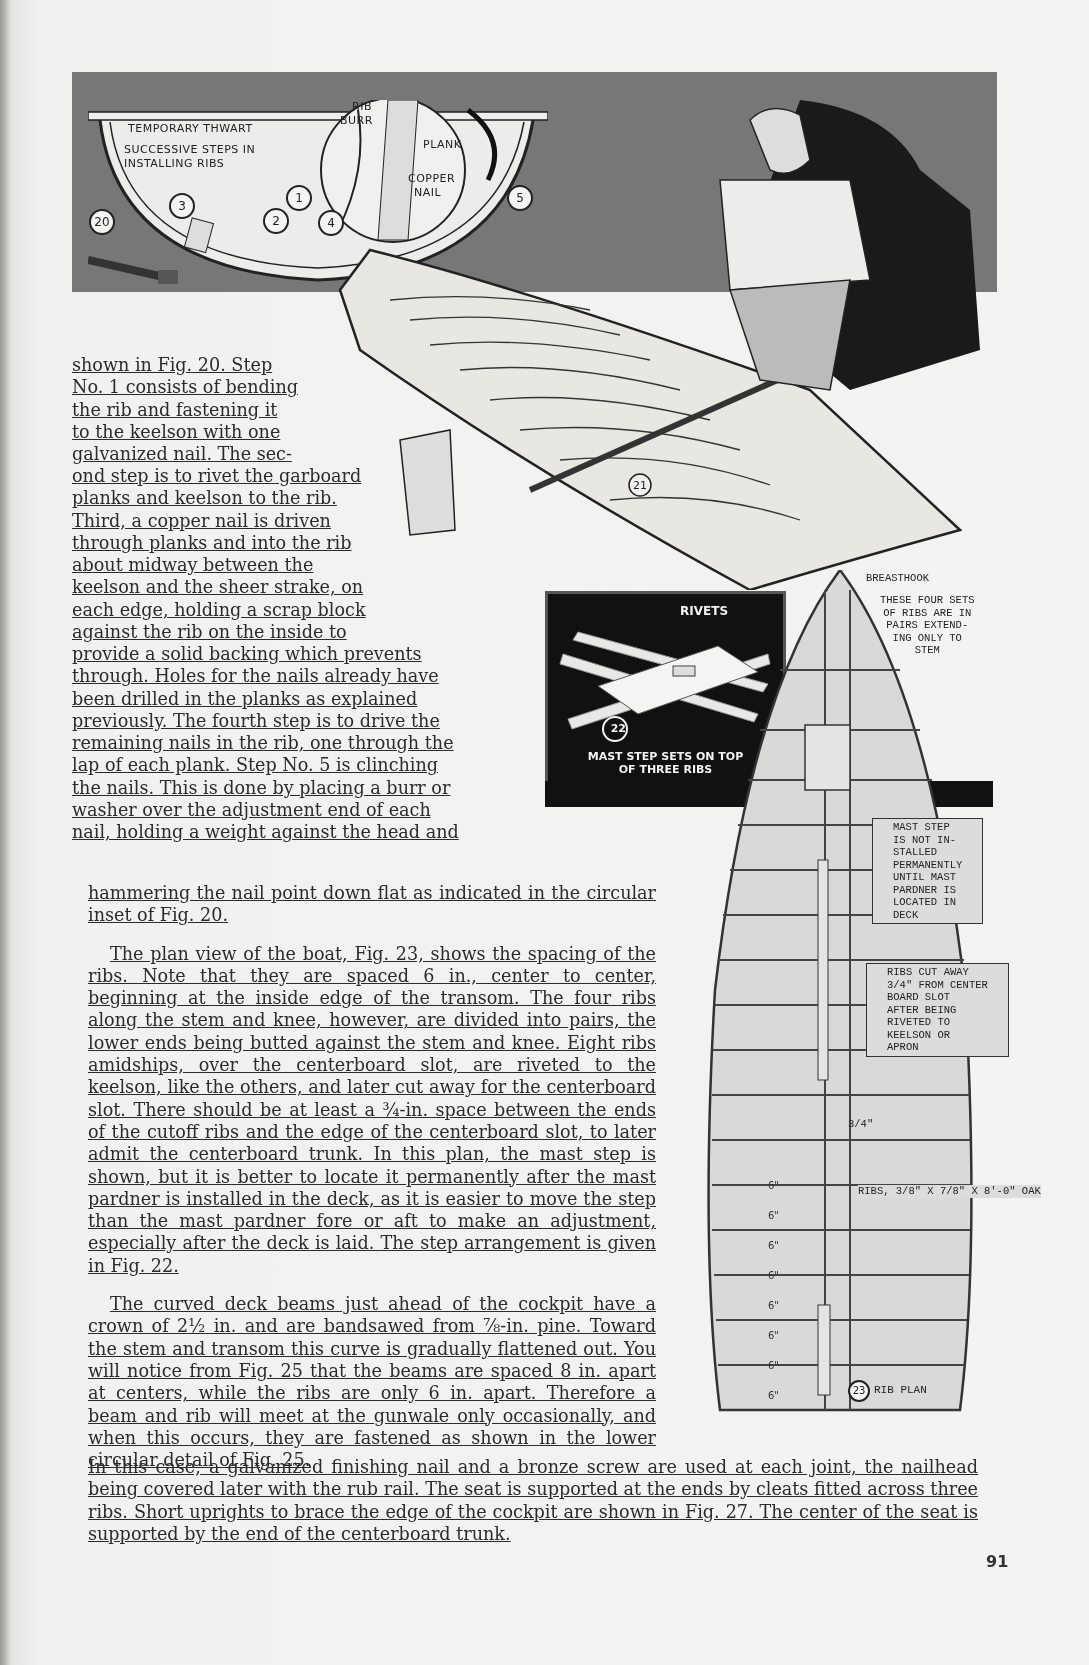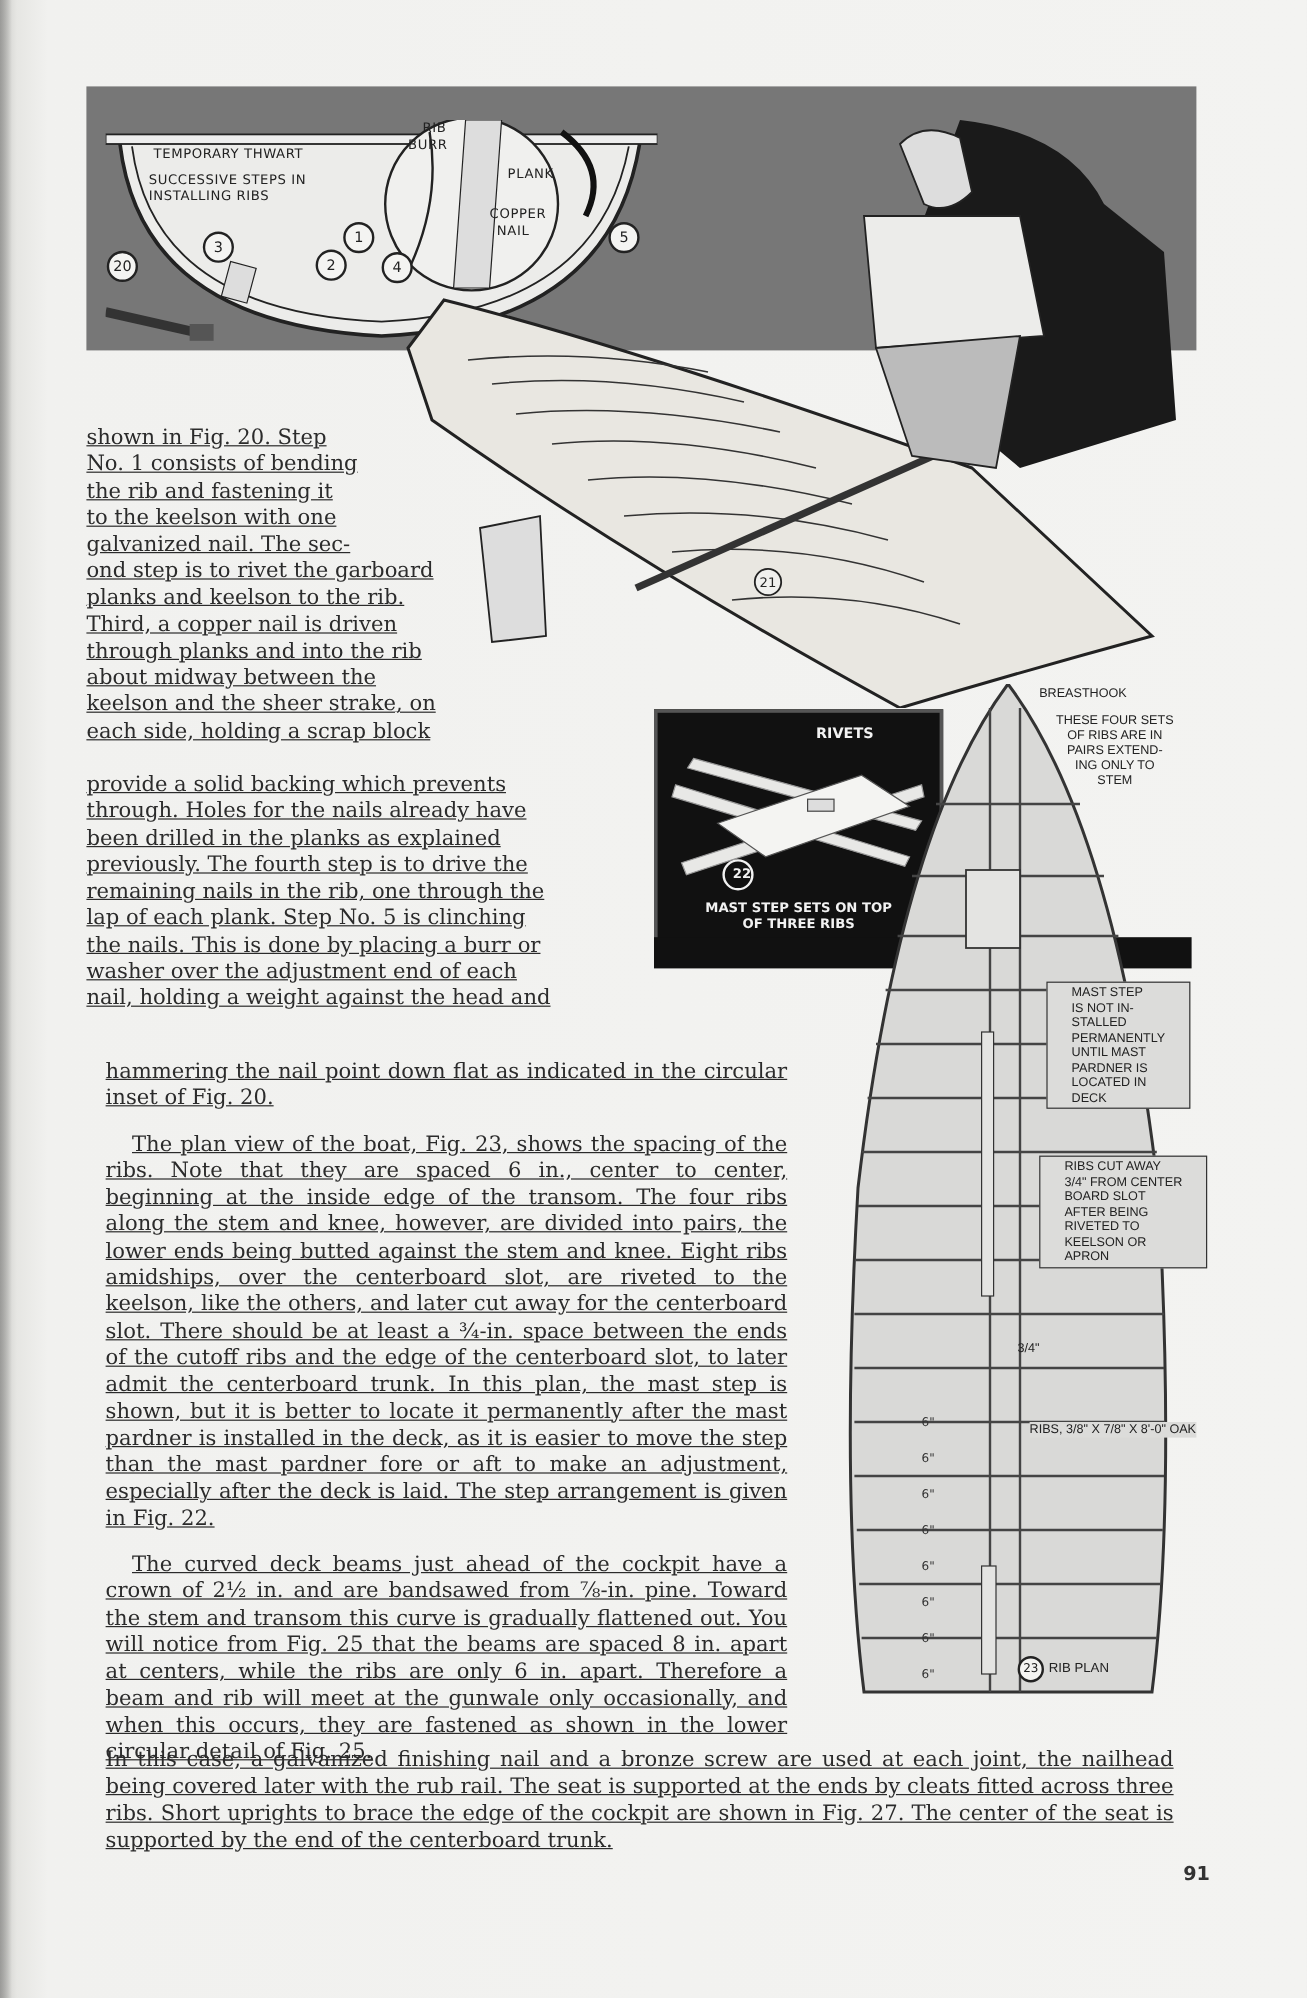--- a/index.html
+++ b/index.html
@@ -59,21 +59,21 @@
     font-weight: bold; text-align: right; line-height: 22px;
   }
   .black-bar {
     position: absolute; left: 545px; top: 781px; width: 448px; height: 26px; background: #111;
   }
   
   .ribplan {
     position: absolute; left: 690px; top: 570px; width: 300px; height: 860px;
   }
   .plan-note {
-    position: absolute; font-family: Liberation Sans, sans-serif; font-size: 10.5px; line-height: 12.5px;
+    position: absolute; font-family: Liberation Mono, monospace; font-size: 10.5px; line-height: 12.5px;
     color: #222; text-transform: uppercase; background: #dcdcda;
   }
   .plan-note.boxed { border: 1.5px solid #333; padding: 2px 20px; }
   .six {
     position: absolute; font-family: "DejaVu Sans", sans-serif; font-size: 10px; color: #333;
   }
   
   .text {
     position: absolute; font-size: 17.6px; line-height: 22.3px; color: #2b2b2b;
     text-align: justify; hyphens: none; text-decoration: underline;
@@ -234,21 +234,22 @@
     <div>to the keelson with one</div>
     <div>galvanized nail. The sec-</div>
   </div>
   <div class="text" style="left:72px;top:465px;width:330px;">
     <div>ond step is to rivet the garboard</div>
     <div>planks and keelson to the rib.</div>
     <div>Third, a copper nail is driven</div>
     <div>through planks and into the rib</div>
     <div>about midway between the</div>
     <div>keelson and the sheer strake, on</div>
-    <div>each side, holding a scrap block</div>
+    <div>each edge, holding a scrap block</div>
+    <div>against the rib on the inside to</div>
   </div>
   <div class="text" style="left:72px;top:643px;width:450px;">
     <div>provide a solid backing which prevents</div>
     <div>through. Holes for the nails already have</div>
     <div>been drilled in the planks as explained</div>
     <div>previously. The fourth step is to drive the</div>
     <div>remaining nails in the rib, one through the</div>
     <div>lap of each plank. Step No. 5 is clinching</div>
     <div>the nails. This is done by placing a burr or</div>
     <div>washer over the adjustment end of each</div>

